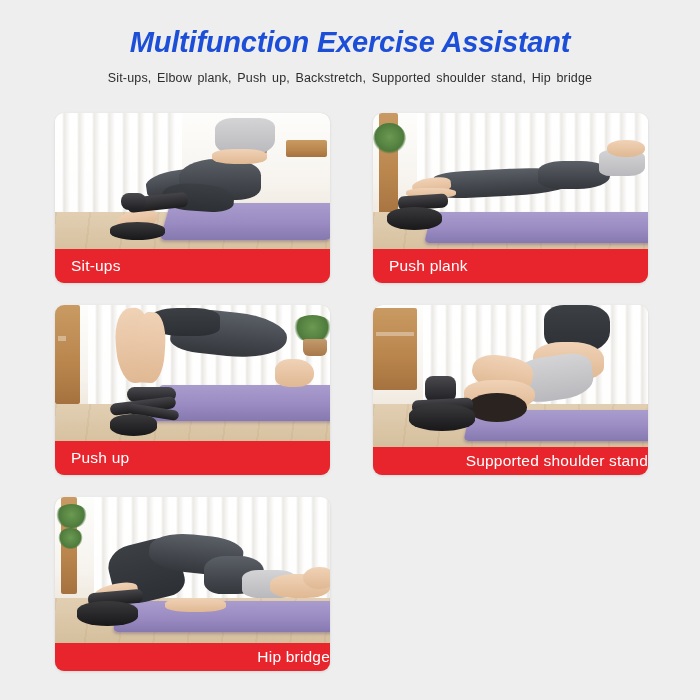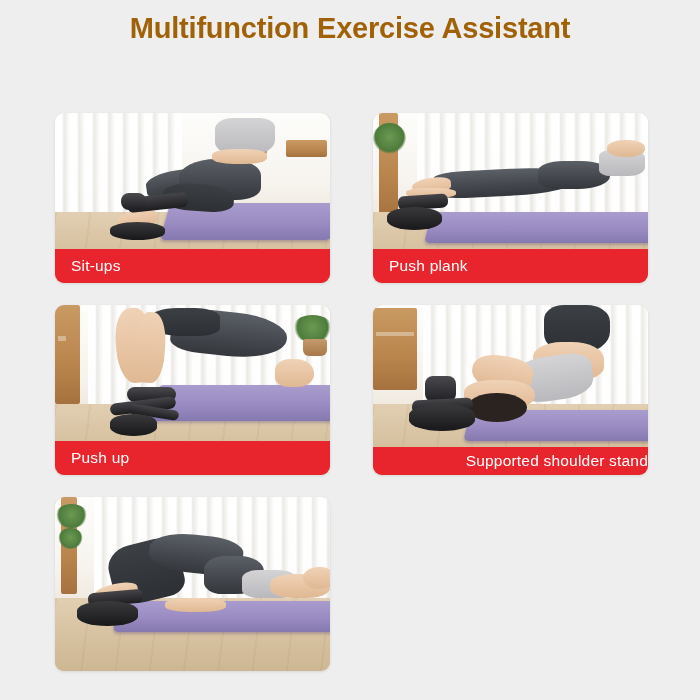--- a/index.html
+++ b/index.html
@@ -24,27 +24,28 @@
   
   .header {
     position: absolute;
     left: 0;
     top: 0;
     width: 700px;
     text-align: center;
   }
   .title {
     margin: 0;
-    padding-top: 12px;
+    padding-top: 26px;
     font-family: "Liberation Sans", sans-serif;
     font-size: 29px;
     font-weight: bold;
     letter-spacing: -0.2px;
-    color: #a16207;
+    color: #1d4ed8;
     line-height: 1.15;
+    font-style: italic;
   }
   .subtitle {
     margin: 0;
     padding-top: 12px;
     font-family: "Liberation Sans", sans-serif;
     font-size: 12.5px;
     font-weight: normal;
     color: #2d2d2d;
     letter-spacing: 0.15px;
     word-spacing: 2px;
@@ -203,20 +204,21 @@
   }
   .tile-r3 .label-bar { height: 28px; justify-content: flex-end; }
 </style>
 </head>
 <body>
 
 <div class="page">
 
   <div class="header">
     <h1 class="title">Multifunction Exercise Assistant</h1>
+    <p class="subtitle">Sit-ups,  Elbow plank,  Push up, Backstretch,  Supported shoulder stand,   Hip bridge</p>
   </div>
 
   <div class="grid">
 
     <div class="tile">
       <div class="photo">
         <div class="wall"></div>
         <div class="curtain" style="left:0; width:46%;"></div>
         <div class="plant" style="left:63%; top:4%; width:17%; height:16%;"></div>
         <div class="pot" style="left:67%; top:17%; width:10%; height:9%;"></div>
@@ -322,16 +324,19 @@
         <div class="legging" style="left:34%; top:22%; width:34%; height:22%; border-radius:45% 35% 30% 40%; transform:rotate(6deg);"></div>
         <div class="legging" style="left:54%; top:34%; width:22%; height:22%; border-radius:35% 40% 45% 30%;"></div>
         <div class="top-grey" style="left:68%; top:42%; width:20%; height:16%; border-radius:30% 35% 35% 30%;"></div>
         <div class="skin" style="left:78%; top:44%; width:22%; height:14%; border-radius:40% 45% 40% 40%;"></div>
         <div class="skin" style="left:90%; top:40%; width:12%; height:13%; border-radius:50%;"></div>
         <div class="skin" style="left:14%; top:50%; width:16%; height:9%; border-radius:50% 40% 35% 50%; transform:rotate(-10deg);"></div>
         <div class="skin" style="left:40%; top:58%; width:22%; height:8%; border-radius:40%;"></div>
         <div class="device-bar" style="left:12%; top:54%; width:20%; height:8%; transform:rotate(-5deg);"></div>
         <div class="device-base" style="left:8%; top:60%; width:22%; height:14%;"></div>
       </div>
+      <div class="label-bar">
+        <span class="label-text">Hip bridge</span>
+      </div>
     </div>
 
   </div>
 </div>
 
 </body></html>

